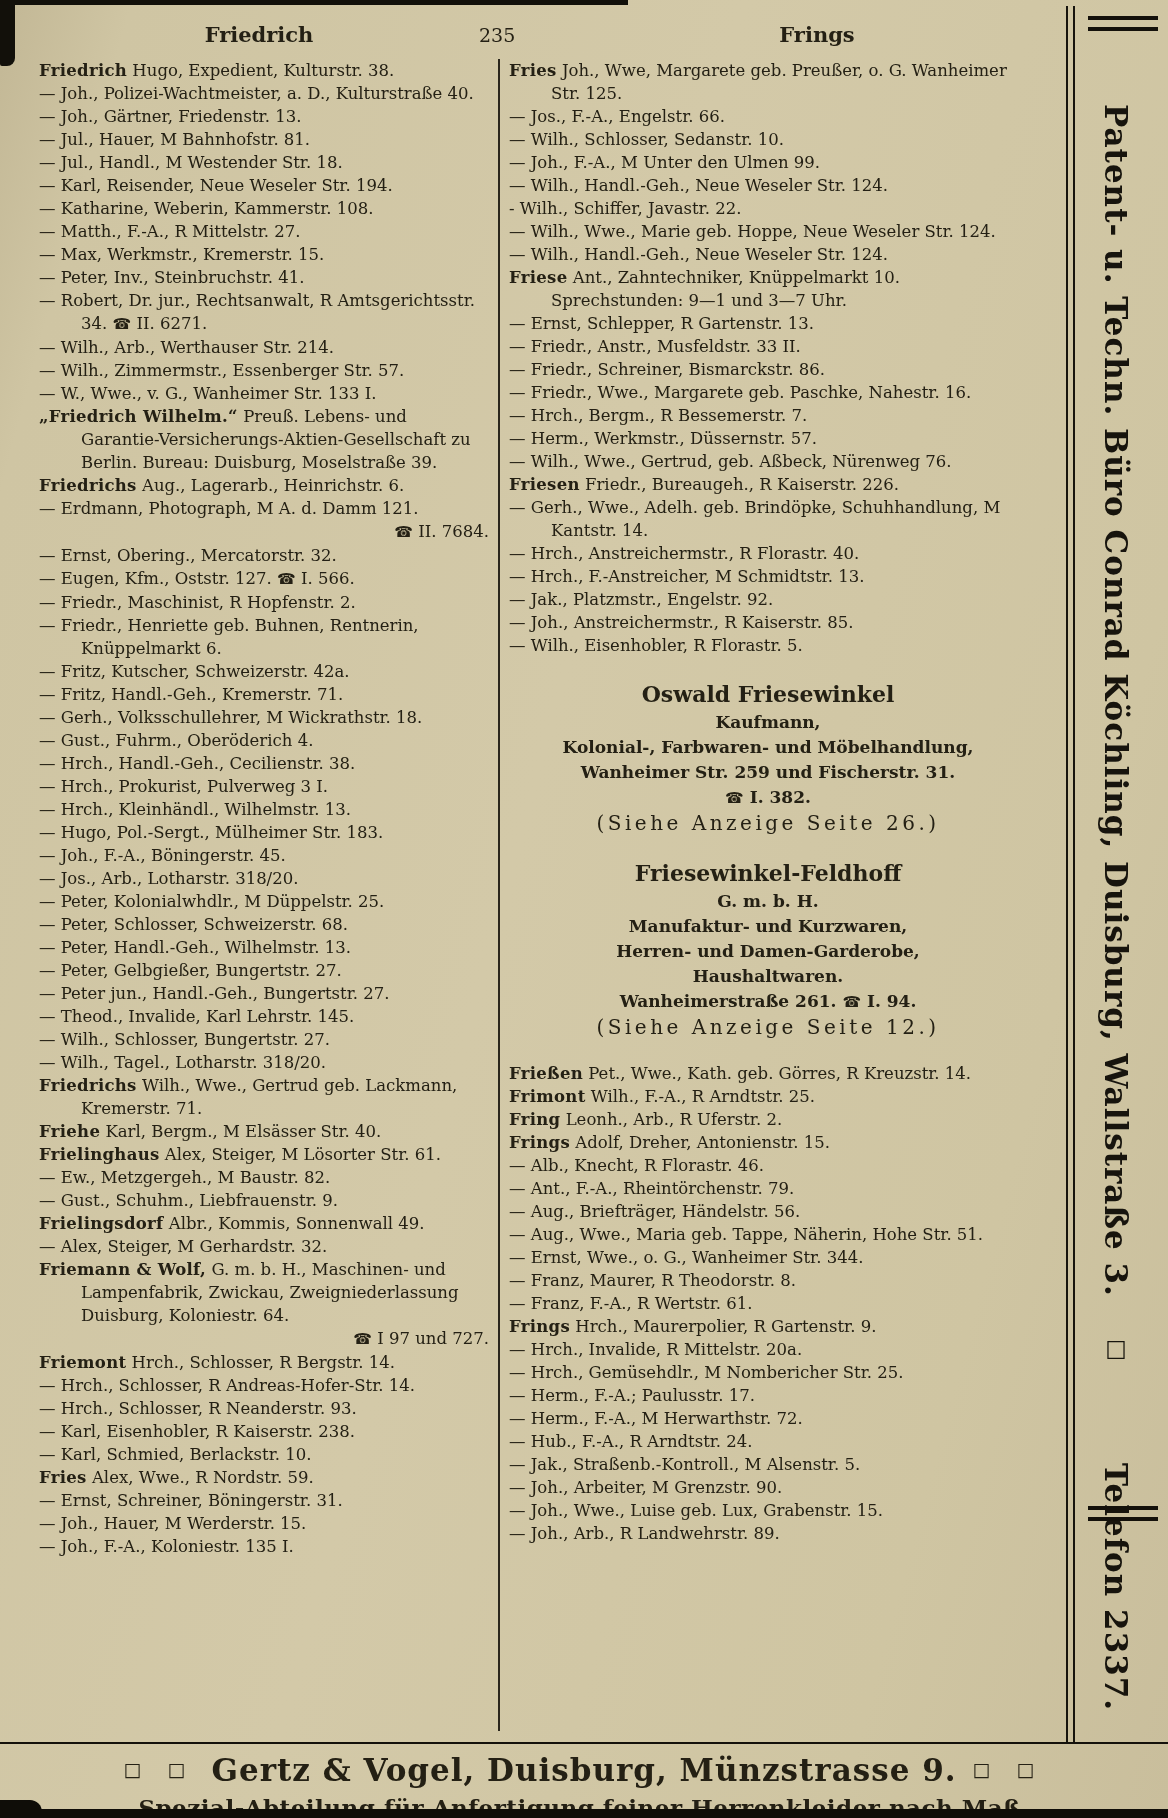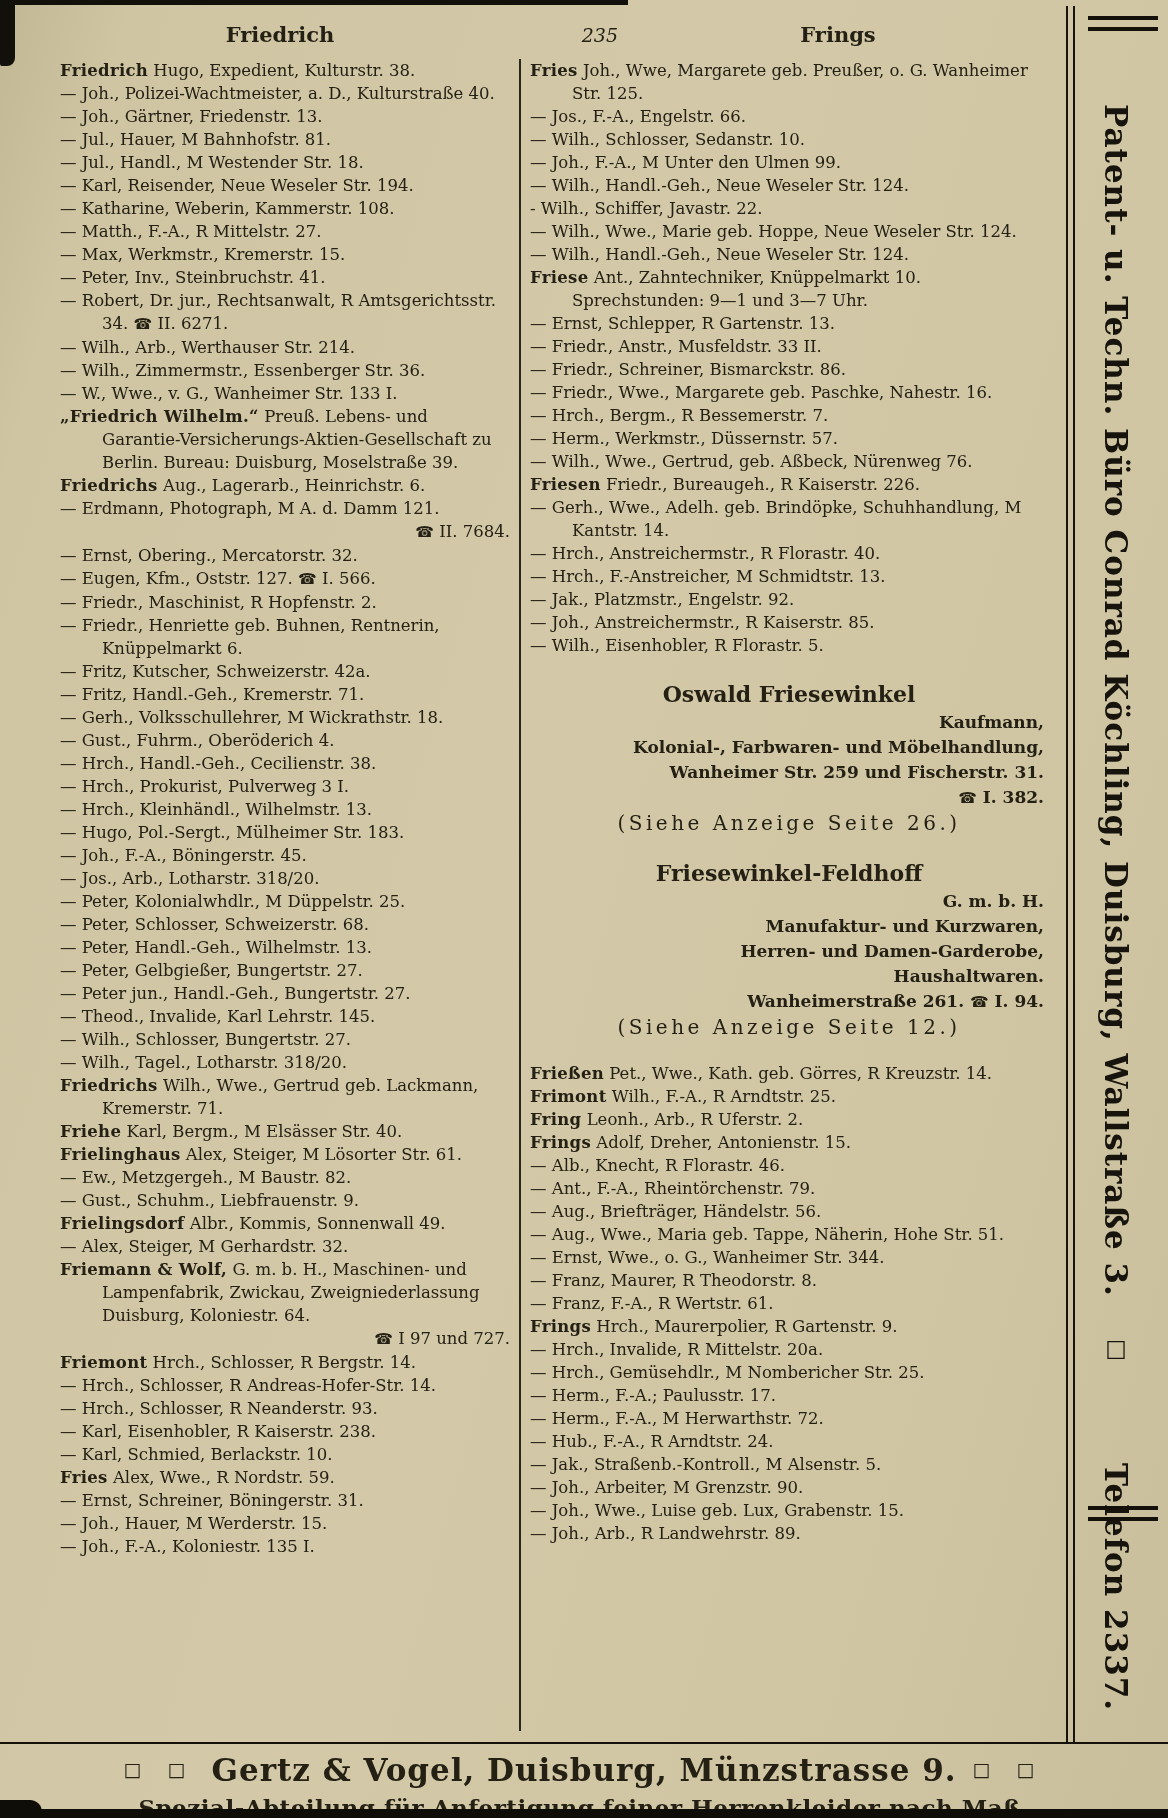--- a/index.html
+++ b/index.html
@@ -5,40 +5,40 @@
   html,body{margin:0;padding:0;background:#8a8070;}
   .page{position:relative;width:1168px;height:1818px;overflow:hidden;
         background:linear-gradient(105deg,#c2b795 0%,#cfc5a3 8%,#d3c9a8 45%,#cfc5a2 80%,#c9be9c 100%);
         font-family:"DejaVu Serif",serif;color:#242014;}
   
   .edge-top{position:absolute;top:0;left:0;width:628px;height:5px;background:#12100a;}
   .corner-tl{position:absolute;top:0;left:0;width:15px;height:66px;background:#12100a;border-radius:0 0 8px 2px;}
   .edge-bottom{position:absolute;bottom:0;left:0;width:1168px;height:9px;background:#0f0d08;}
   .corner-bl{position:absolute;bottom:0;left:0;width:42px;height:18px;background:#0f0d08;border-radius:0 12px 0 0;}
 
-  .main{position:absolute;left:60px;top:22px;width:998px;}
+  .main{position:absolute;left:39px;top:22px;width:998px;}
   .hdr{display:flex;align-items:baseline;}
   .h-left{width:440px;text-align:center;font-weight:bold;font-size:21px;}
-  .h-num{width:118px;text-align:right;font-size:19px;font-style:italic;}
+  .h-num{width:118px;text-align:left;font-size:19px;}
   .h-right{flex:1;text-align:center;font-weight:bold;font-size:21px;}
 
   .cols{display:flex;margin-top:12px;height:1672px;}
   .col{width:450px;}
   .col-r{width:518px;}
   .divider{width:0;border-left:2px solid #2a261c;margin:0 9px;}
 
   .entry{margin:0;padding-left:42px;text-indent:-42px;font-size:16.5px;line-height:23px;}
   .entry.center{text-align:right;padding-left:0;text-indent:0;}
   .entry strong{letter-spacing:.3px;}
   .phone{font-family:"DejaVu Sans",sans-serif;font-size:15px;}
 
   .ad{margin:22px 4px;text-align:center;}
   .ad-line{line-height:25px;font-size:17px;}
   .ad-line.title{font-size:22px;font-weight:bold;line-height:31px;}
-  .ad-line.bold{font-weight:bold;text-align:right;}
+  .ad-line.bold{font-weight:bold;}
   .ad-line.spaced{letter-spacing:3.5px;font-size:20px;}
 
   .vline{position:absolute;top:6px;height:1736px;width:2px;background:#17140d;}
   #vline-a{left:1066px;} #vline-b{left:1073px;}
 
   .sidebar{position:absolute;left:1082px;top:0;width:86px;height:1742px;}
   .sb-rule{position:absolute;left:6px;width:70px;border-top:4px solid #14110b;}
   .sb-rule.r1{top:16px;} .sb-rule.r2{top:27px;}
   .sb-rule.r3{top:1506px;} .sb-rule.r4{top:1517px;}
   .sb-vtext{position:absolute;top:104px;left:16px;writing-mode:vertical-rl;
@@ -73,21 +73,21 @@
           <p class="entry">— Joh., Gärtner, Friedenstr. 13.</p>
           <p class="entry">— Jul., Hauer, M Bahnhofstr. 81.</p>
           <p class="entry">— Jul., Handl., M Westender Str. 18.</p>
           <p class="entry">— Karl, Reisender, Neue Weseler Str. 194.</p>
           <p class="entry">— Katharine, Weberin, Kammerstr. 108.</p>
           <p class="entry">— Matth., F.-A., R Mittelstr. 27.</p>
           <p class="entry">— Max, Werkmstr., Kremerstr. 15.</p>
           <p class="entry">— Peter, Inv., Steinbruchstr. 41.</p>
           <p class="entry">— Robert, Dr. jur., Rechtsanwalt, R Amtsgerichtsstr. 34. <span class="phone">☎</span> II. 6271.</p>
           <p class="entry">— Wilh., Arb., Werthauser Str. 214.</p>
-          <p class="entry">— Wilh., Zimmermstr., Essenberger Str. 36.</p>
+          <p class="entry">— Wilh., Zimmermstr., Essenberger Str. 57.</p>
           <p class="entry">— W., Wwe., v. G., Wanheimer Str. 133 I.</p>
           <p class="entry"><strong>„Friedrich Wilhelm.“</strong> Preuß. Lebens- und Garantie-Versicherungs-Aktien-Gesellschaft zu Berlin. Bureau: Duisburg, Moselstraße 39.</p>
           <p class="entry"><strong>Friedrichs</strong> Aug., Lagerarb., Heinrichstr. 6.</p>
           <p class="entry">— Erdmann, Photograph, M A. d. Damm 121.</p>
           <p class="entry center"><span class="phone">☎</span> II. 7684.</p>
           <p class="entry">— Ernst, Obering., Mercatorstr. 32.</p>
           <p class="entry">— Eugen, Kfm., Oststr. 127. <span class="phone">☎</span> I. 566.</p>
           <p class="entry">— Friedr., Maschinist, R Hopfenstr. 2.</p>
           <p class="entry">— Friedr., Henriette geb. Buhnen, Rentnerin, Knüppelmarkt 6.</p>
           <p class="entry">— Fritz, Kutscher, Schweizerstr. 42a.</p>

